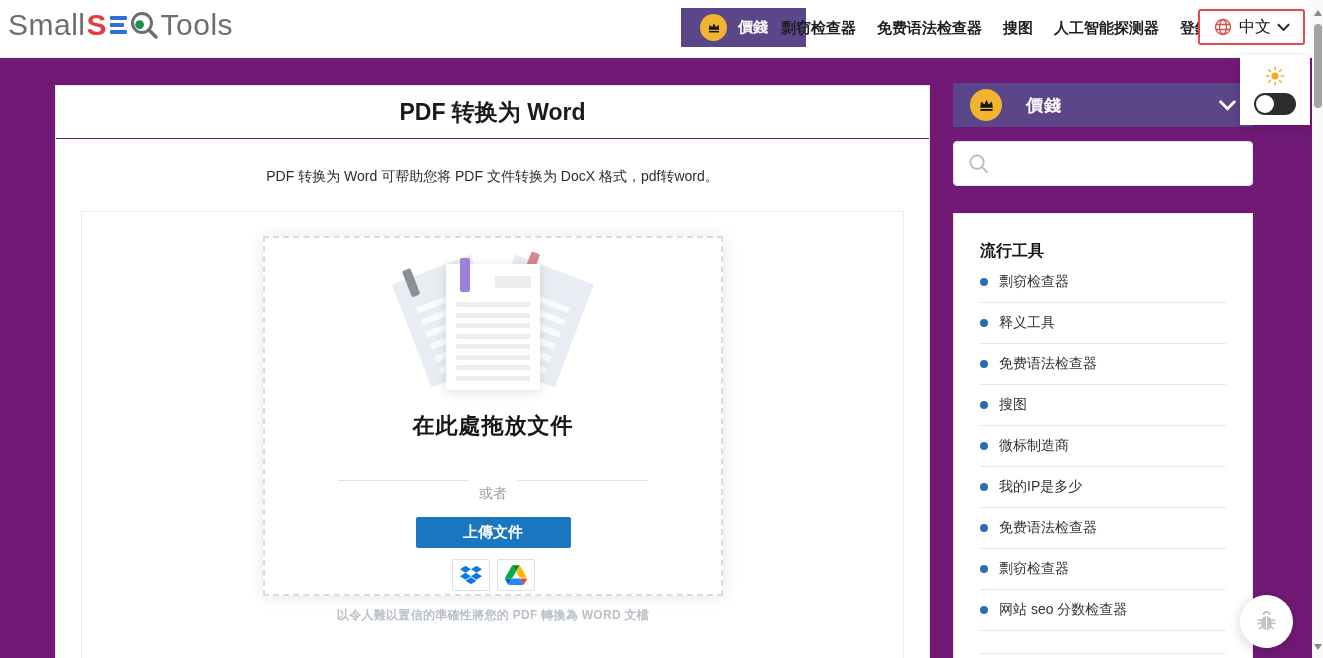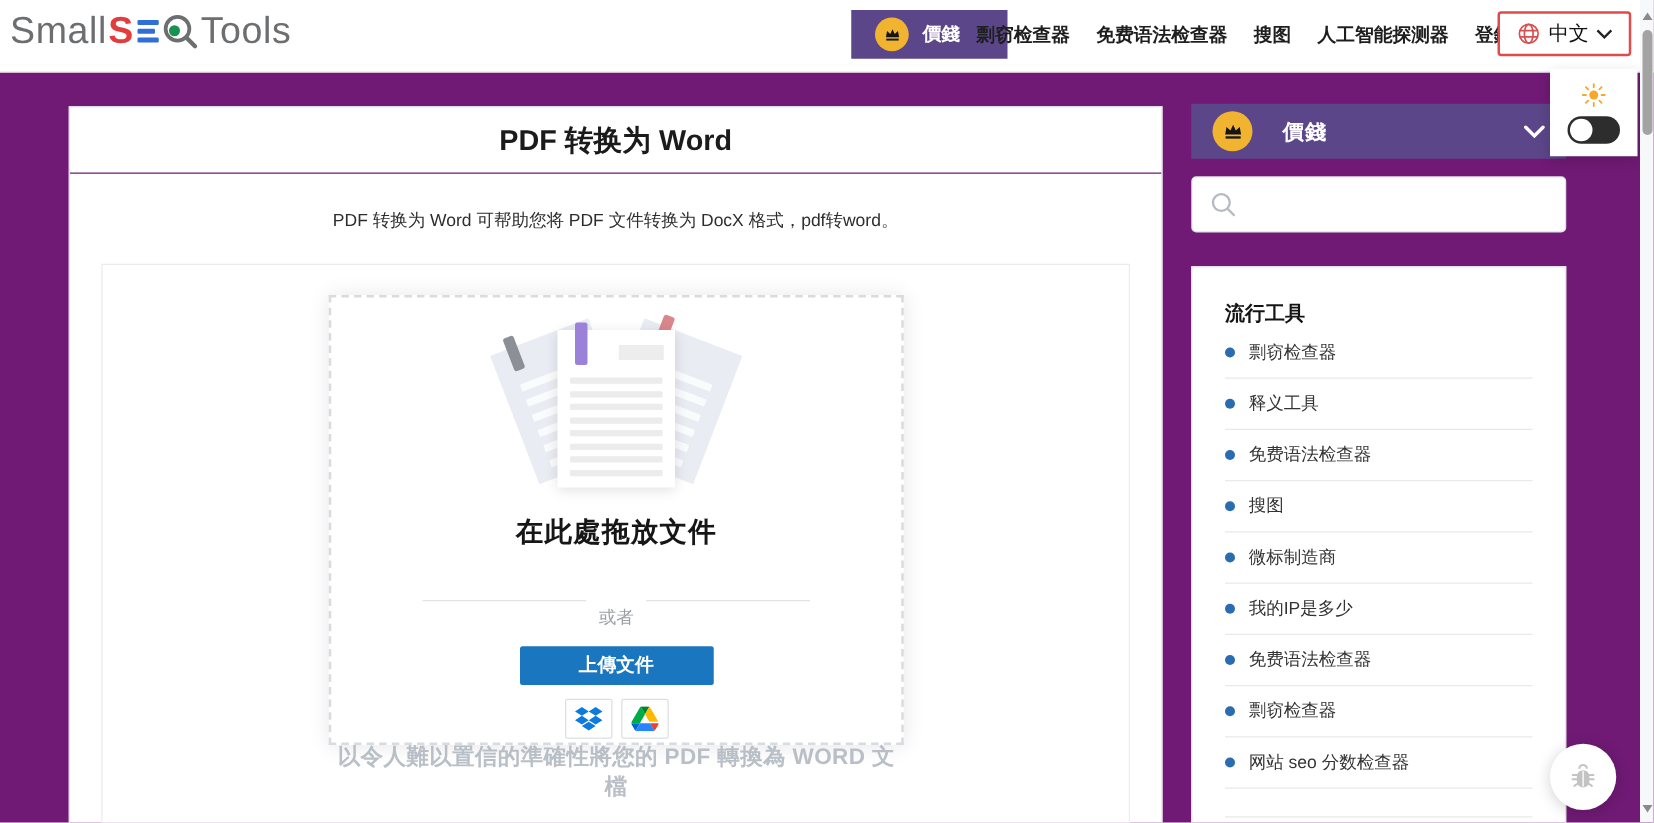--- a/index.html
+++ b/index.html
@@ -55,21 +55,21 @@
   .pm-lines{position:absolute;left:10px;top:38px;}
   .pm-lines i{display:block;width:74px;height:5px;background:#ececec;margin-bottom:5.5px;border-radius:1px;}
 
   .drop-title{margin-top:9px;font-size:22px;font-weight:bold;color:#161616;letter-spacing:1px;}
   .or-divider{display:flex;align-items:center;width:310px;margin:16px auto 0;color:#9aa0a6;font-size:14px;}
   .or-divider .line{flex:1;height:1px;background:#e0e3e7;}
   .or-divider .or-label{padding:0 10px;margin-top:28px;}
   .upload-btn{margin-top:14px;width:155px;height:31px;background:#1b76c0;color:#fff;font-weight:bold;font-size:15px;border:none;border-radius:2px;cursor:pointer;font-family:inherit;}
   .cloud-row{margin-top:11px;display:flex;justify-content:center;gap:7px;}
   .cloud-btn{width:36px;height:30px;border:1px solid #dcdfe3;border-radius:2px;background:#fff;display:flex;align-items:center;justify-content:center;cursor:pointer;}
-  .accuracy-note{margin-top:2px;color:#b9bfc7;font-size:18px;font-weight:bold;letter-spacing:.3px;}
+  .accuracy-note{margin-top:16px;color:#b9bfc7;font-size:12px;font-weight:bold;letter-spacing:.3px;}
 
   
   .sidebar-banner{position:absolute;left:953px;top:83px;width:300px;height:44px;background:#5b4689;display:flex;align-items:center;padding:0 17px;box-sizing:border-box;cursor:pointer;z-index:4;}
   .sidebar-banner .crown-circle{width:32px;height:32px;}
   .sidebar-banner .b-label{color:#fff;font-weight:bold;font-size:17px;margin-left:24px;letter-spacing:1px;}
   .sidebar-banner .b-chevron{margin-left:auto;display:flex;}
 
   .search-box{position:absolute;left:953px;top:141px;width:300px;height:45px;border:1px solid #dfe3e7;border-radius:4px;background:#fff;display:flex;align-items:center;padding:0 13px;box-sizing:border-box;}
   .search-box input{flex:1;border:none;outline:none;font-size:15px;color:#444;font-family:inherit;background:transparent;}
   .search-box input::placeholder{color:#c8cdd3;}

